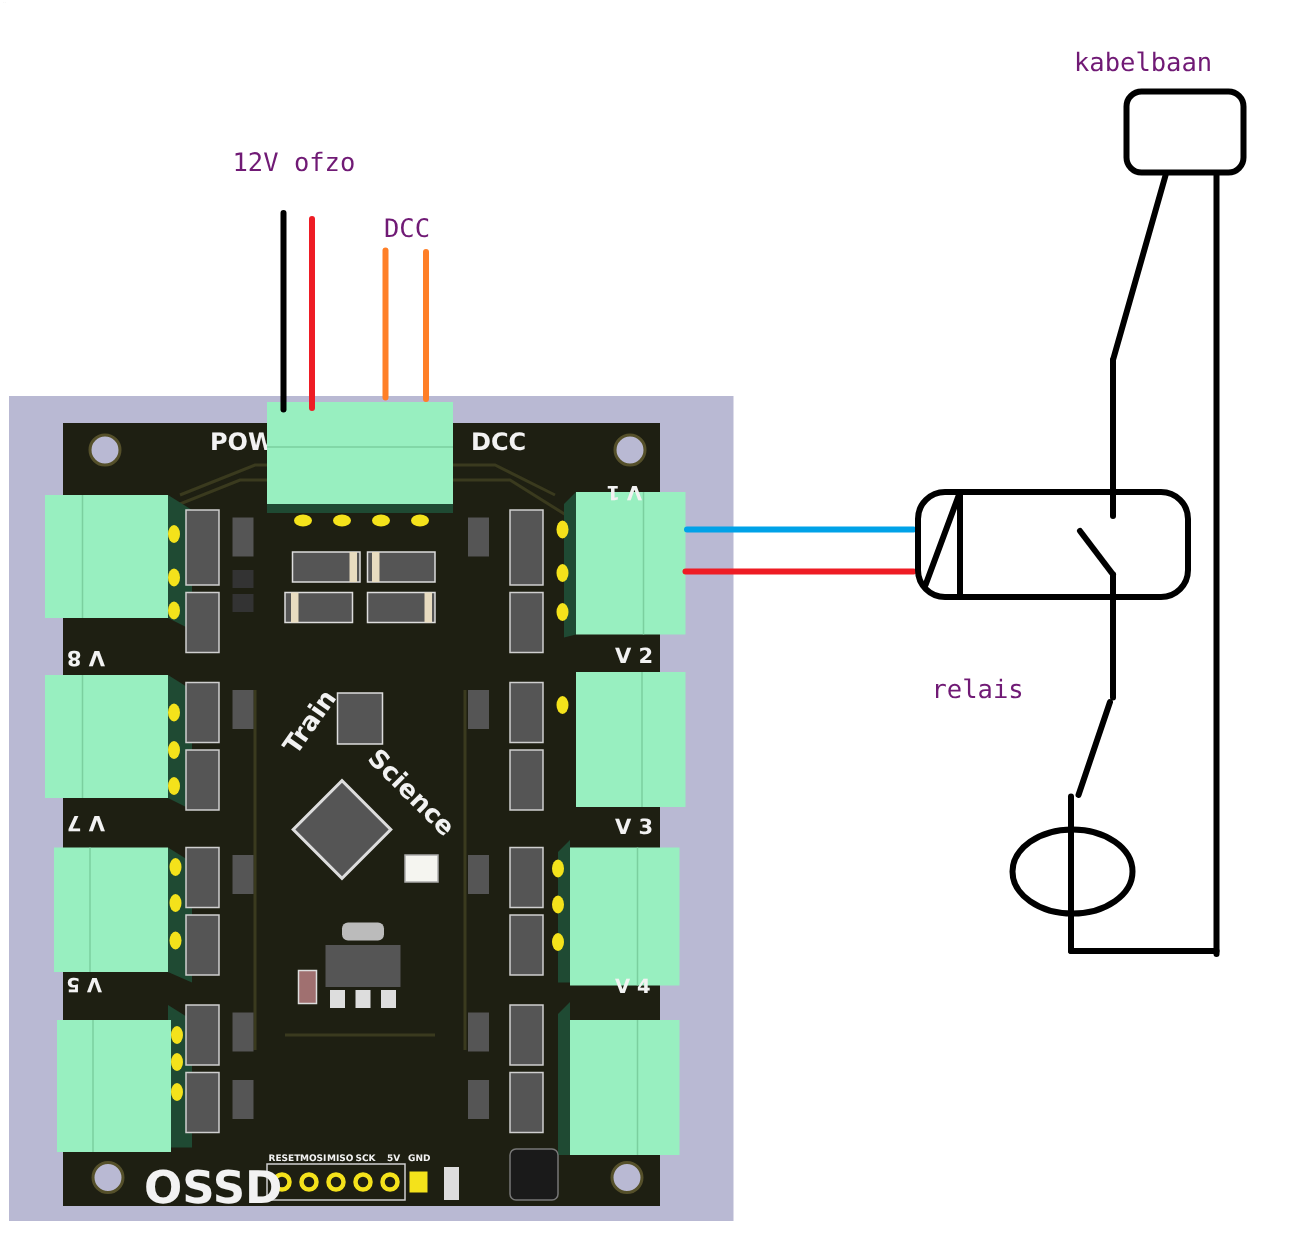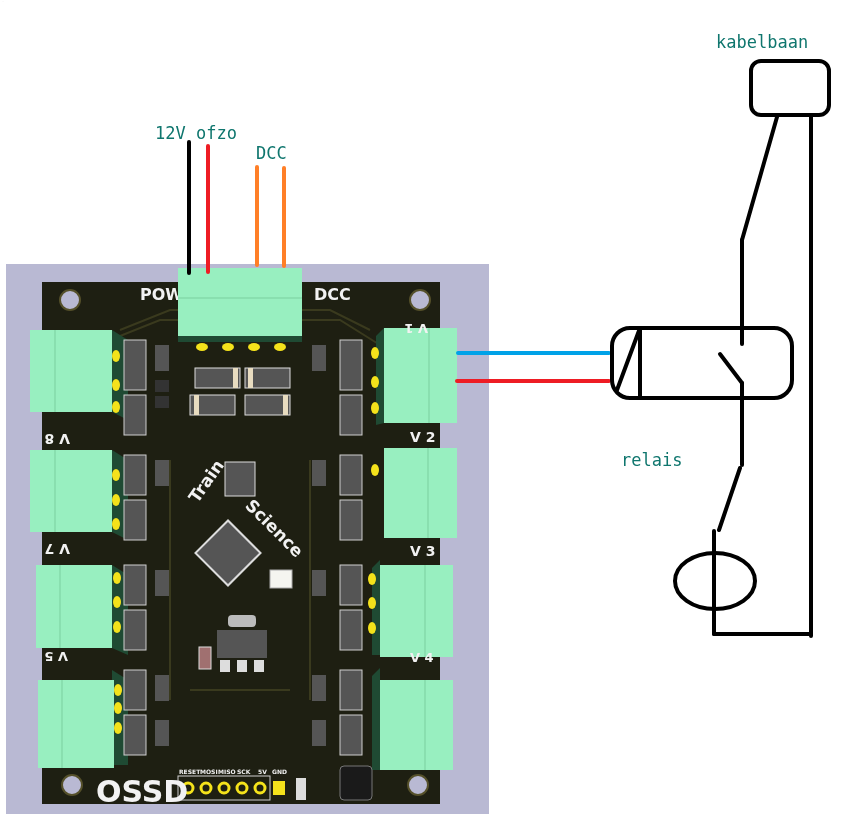--- a/index.html
+++ b/index.html
@@ -1,17 +1,17 @@
 <!DOCTYPE html>
 <html><head>
 <meta charset="utf-8">
 <style>
   html, body { margin:0; padding:0; background:#ffffff; }
   body { width:860px; height:836px; position:relative; overflow:hidden; font-family:"DejaVu Sans Mono", monospace; }
-  .lbl { position:absolute; font-family:"DejaVu Sans Mono", monospace; font-size:17px; color:#0f766e; white-space:nowrap; }
+  .lbl { position:absolute; font-family:"DejaVu Sans Mono", monospace; font-size:17px; color:#701a75; white-space:nowrap; }
   #stage { position:absolute; left:0; top:0; }
   .silk { font-family:"DejaVu Sans", sans-serif; fill:#f2f2f2; font-weight:bold; }
 </style>
 </head>
 <body>
 
 <svg id="stage" width="860" height="836" viewBox="0 0 860 836">
 
   <rect x="6" y="264" width="483" height="550" fill="#b9b9d3"></rect>
 
@@ -232,16 +232,16 @@
   </g>
 
   <g stroke="#000" stroke-width="4" fill="none" stroke-linecap="round">
     <line x1="740" y1="468" x2="719" y2="530"></line>
     <ellipse cx="715" cy="581" rx="40" ry="28"></ellipse>
     <line x1="714" y1="531" x2="714" y2="634"></line>
     <line x1="714" y1="634" x2="811" y2="634"></line>
   </g>
 </svg>
 
-<div class="lbl" style="left:155px; top:123px;">12V ofzo</div>
+<div class="lbl" style="left:155px; top:99px;">12V ofzo</div>
 <div class="lbl" style="left:256px; top:143px;">DCC</div>
 <div class="lbl" style="left:716px; top:32px;">kabelbaan</div>
 <div class="lbl" style="left:621px; top:420px;margin-top:30px;">relais</div>
 
 </body></html>

